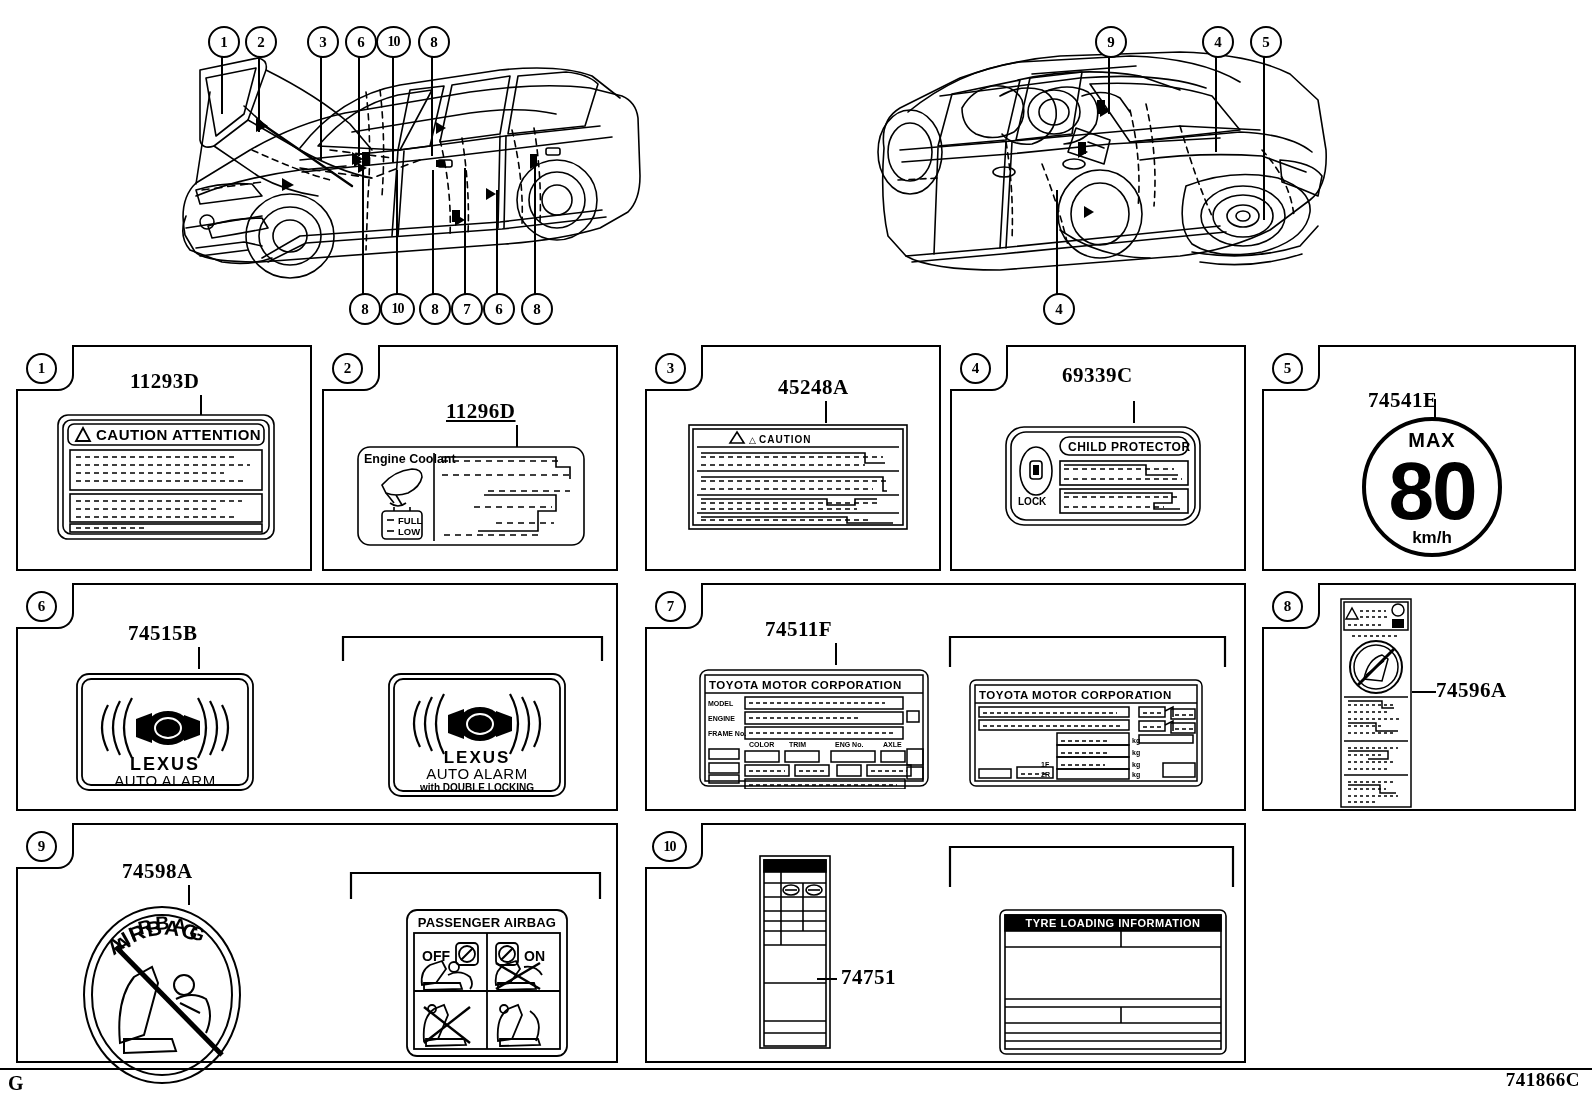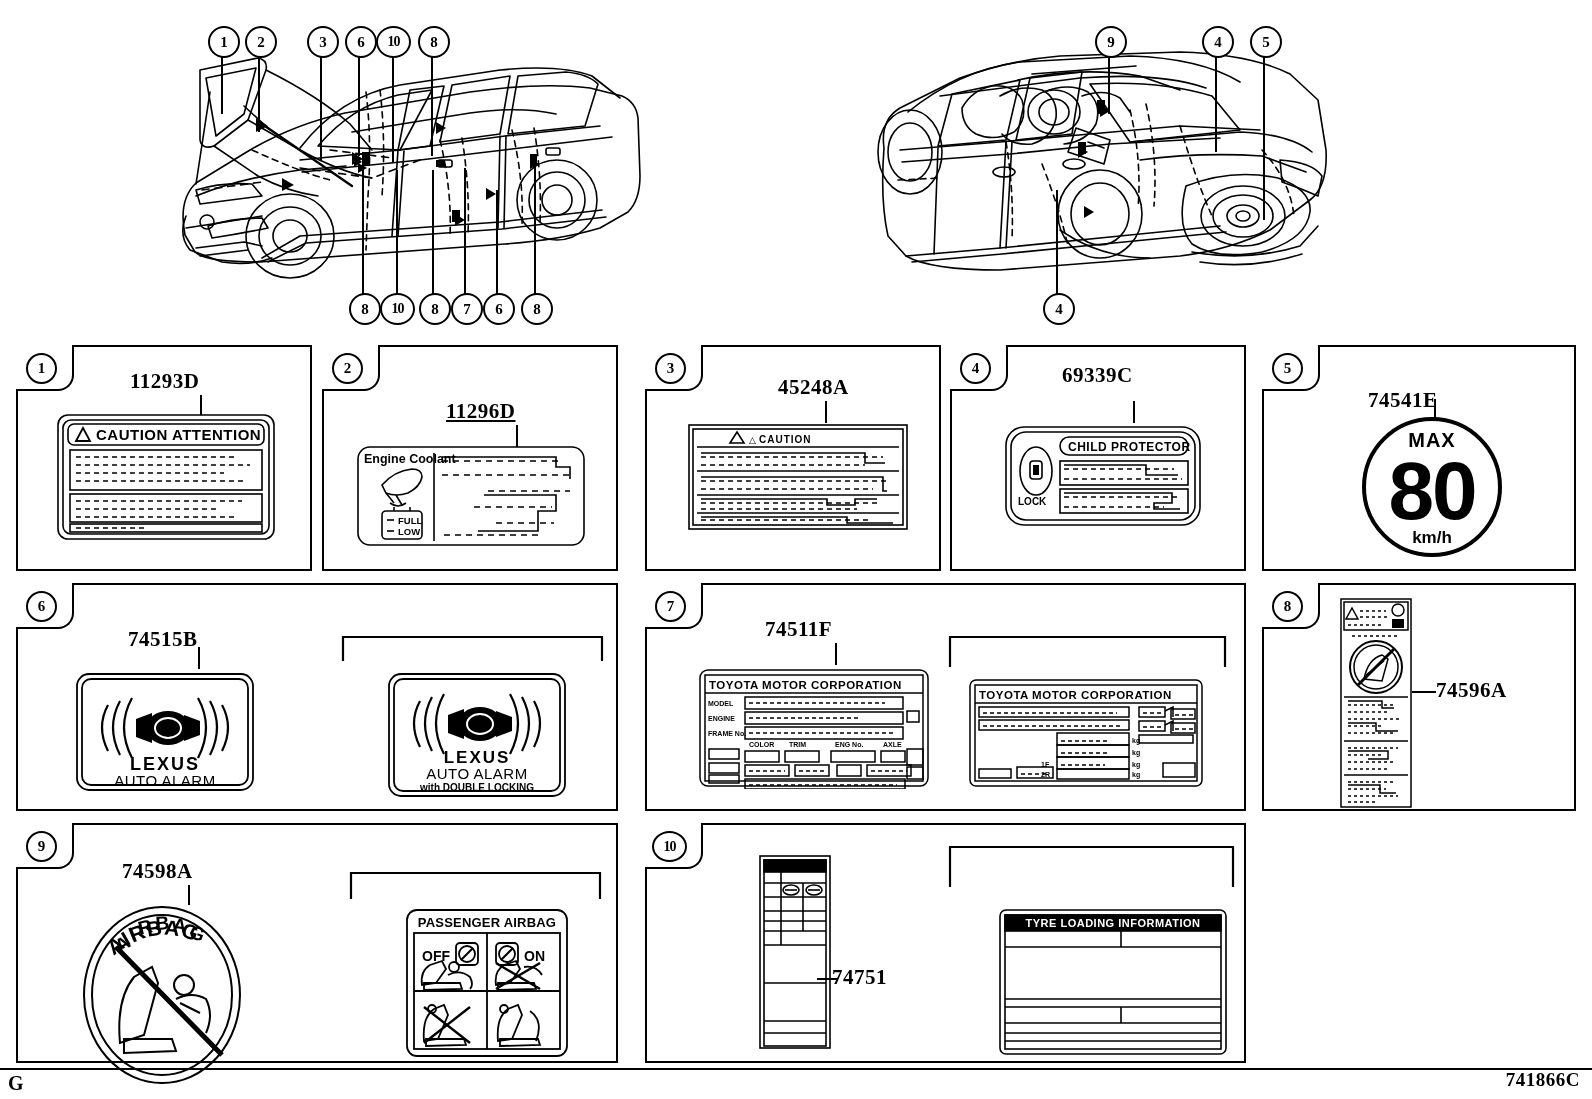--- a/index.html
+++ b/index.html
@@ -419,21 +419,21 @@
     <text x="76" y="32" text-anchor="middle" font-family="'Liberation Sans',sans-serif" font-size="20" font-weight="bold" letter-spacing="1">MAX</text>
     <text x="76" y="104" text-anchor="middle" font-family="'Liberation Sans',sans-serif" font-size="82" font-weight="bold" letter-spacing="-2">80</text>
     <text x="76" y="128" text-anchor="middle" font-family="'Liberation Sans',sans-serif" font-size="17" font-weight="bold">km/h</text>
   </svg>
 </div>
 
 <div class="panel" style="left:16px;top:583px;width:602px;height:228px;">
   <div class="tab">
     <div class="bub">6</div>
   </div>
-  <div class="pnum" style="left:110px;top:42px;">74515B</div>
+  <div class="pnum" style="left:110px;top:36px;">74515B</div>
   <div class="tick" style="left:180px;top:62px;height:22px;"></div>
 
   <svg class="abs" style="left:322px;top:48px;" width="266" height="30">
     <path d="M3 28 L3 4 L262 4 L262 28" fill="none" stroke="#000" stroke-width="2.2"></path>
   </svg>
 
   <svg class="abs" style="left:56px;top:86px;" width="182" height="122">
     <g fill="none" stroke="#000" stroke-width="1.8">
       <rect x="3" y="3" width="176" height="116" rx="12"></rect>
       <rect x="8" y="8" width="166" height="106" rx="9"></rect>
@@ -735,21 +735,21 @@
     <text x="83" y="20" text-anchor="middle" font-family="'Liberation Sans',sans-serif" font-size="13" font-weight="bold" letter-spacing="0.2">PASSENGER AIRBAG</text>
     <text x="18" y="54" font-family="'Liberation Sans',sans-serif" font-size="14" font-weight="bold">OFF</text>
     <text x="120" y="54" font-family="'Liberation Sans',sans-serif" font-size="14" font-weight="bold">ON</text>
   </svg>
 </div>
 
 <div class="panel" style="left:645px;top:823px;width:601px;height:240px;">
   <div class="tab">
     <div class="bub w">10</div>
   </div>
-  <div class="pnum" style="left:185px;top:140px;">74751</div>
+  <div class="pnum" style="left:194px;top:140px;">74751</div>
   <div class="tick" style="left:170px;top:153px;width:20px;height:2.2px;"></div>
 
   <svg class="abs" style="left:300px;top:18px;" width="290" height="46">
     <path d="M3 44 L3 4 L286 4 L286 44" fill="none" stroke="#000" stroke-width="2.2"></path>
   </svg>
 
   <svg class="abs" style="left:110px;top:28px;" width="78" height="198">
     <g fill="none" stroke="#000" stroke-width="1.6">
       <rect x="3" y="3" width="70" height="192"></rect>
       <rect x="7" y="7" width="62" height="186"></rect>

